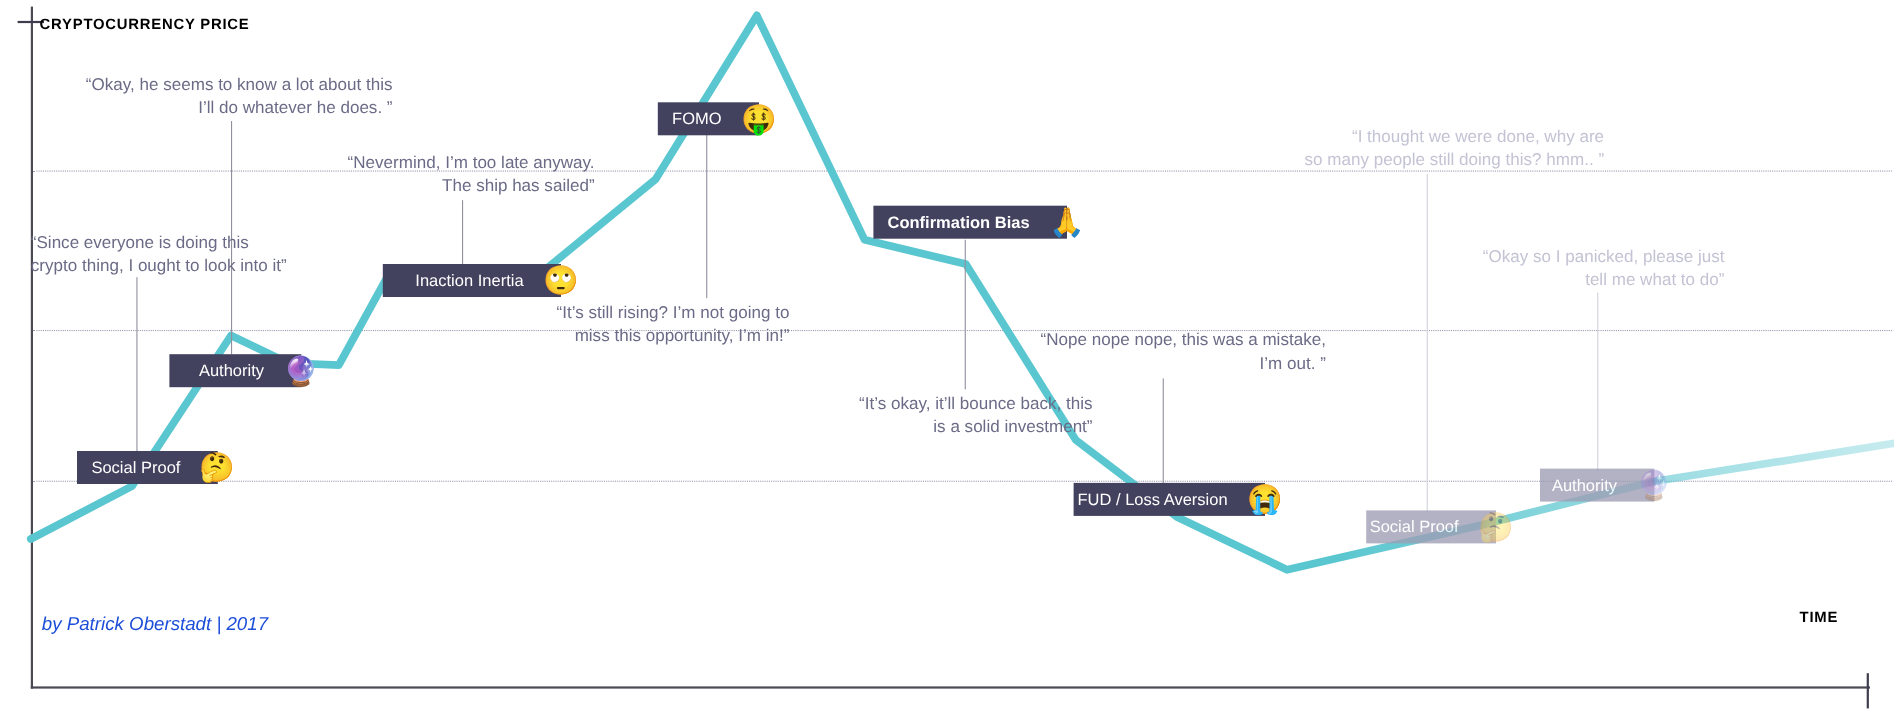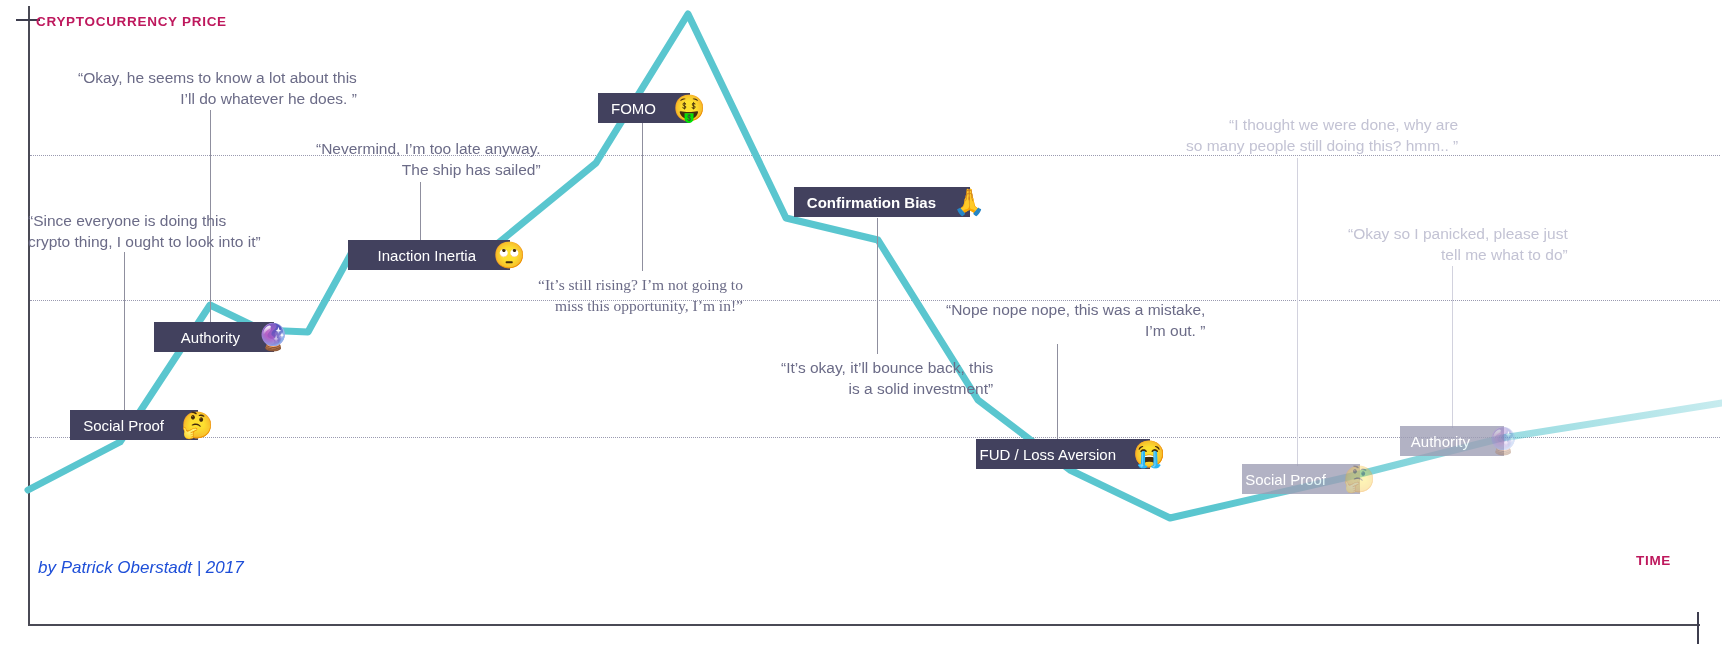--- a/index.html
+++ b/index.html
@@ -22,21 +22,21 @@
   #y-axis { left: 28px; top: 6px; width: 2px; height: 620px; }
   #x-axis { left: 28px; top: 624px; width: 1672px; height: 2px; }
   #y-axis-tick { left: 16px; top: 19px; width: 24px; height: 2px; background:#3d3d4e; }
   #x-axis-tick { left: 1697px; top: 612px; width: 2px; height: 32px; background:#3d3d4e; }
 
   .axis-title {
     position: absolute;
     font-size: 13.5px;
     font-weight: bold;
     letter-spacing: 0.7px;
-    color: #be185d;
+    color: #000000;
   }
   #y-axis-title { left: 36px; top: 14px; }
   #x-axis-title { left: 1636px; top: 553px; }
 
   
   .gridline {
     position: absolute;
     left: 30px;
     width: 1690px;
     height: 1px;
@@ -146,21 +146,21 @@
       <div class="leader faded" style="left: 1452px; top: 266px; height: 162px;"></div>
     </div>
 
   <div id="quotes">
       <div class="quote left-al" style="left: 28px; top: 211px;">“Since everyone is doing this
 crypto thing, I ought to look into it”</div>
       <div class="quote" style="left: 78px; top: 68px;">“Okay, he seems to know a lot about this
 I’ll do whatever he does. ”</div>
       <div class="quote" style="left: 316px; top: 139px;">“Nevermind, I’m too late anyway.
 The ship has sailed”</div>
-      <div class="quote" style="left: 538px; top: 275px; font-family: Liberation Serif, serif;">“It’s still rising? I’m not going to
+      <div class="quote" style="left: 506px; top: 275px;">“It’s still rising? I’m not going to
 miss this opportunity, I’m in!”</div>
       <div class="quote" style="left: 781px; top: 358px;">“It’s okay, it’ll bounce back, this
 is a solid investment”</div>
       <div class="quote" style="left: 946px; top: 300px;">“Nope nope nope, this was a mistake,
 I’m out. ”</div>
       <div class="quote faded" style="left: 1186px; top: 115px;">“I thought we were done, why are
 so many people still doing this? hmm.. ”</div>
       <div class="quote faded" style="left: 1348px; top: 224px;">“Okay so I panicked, please just
 tell me what to do”</div>
     </div>

